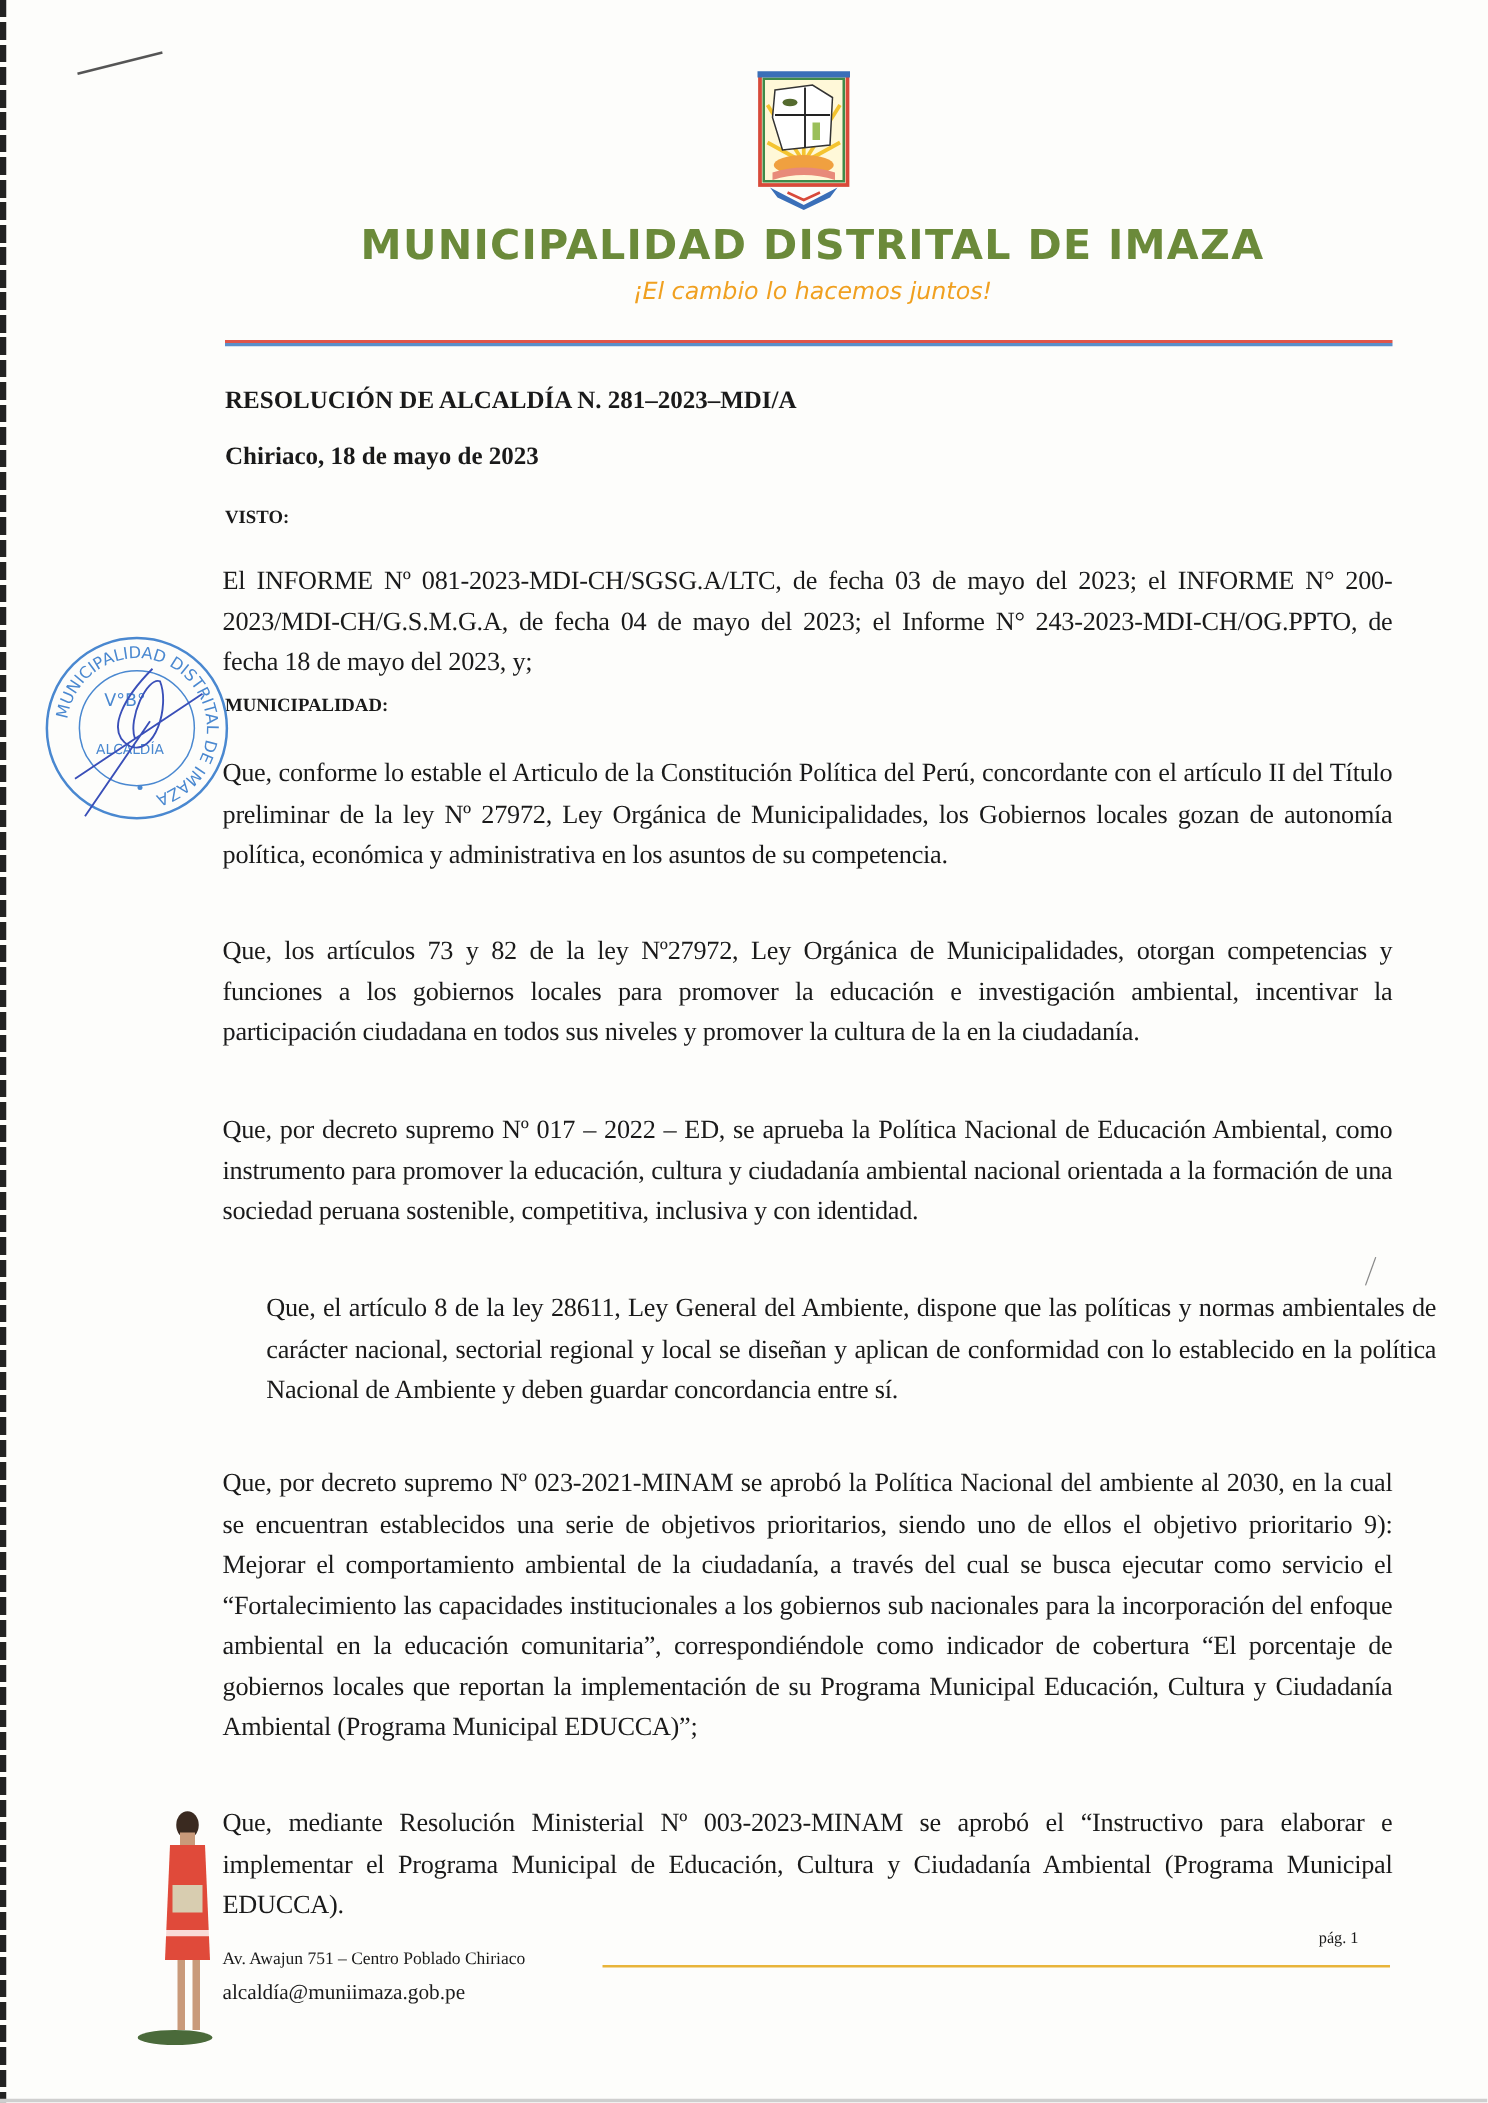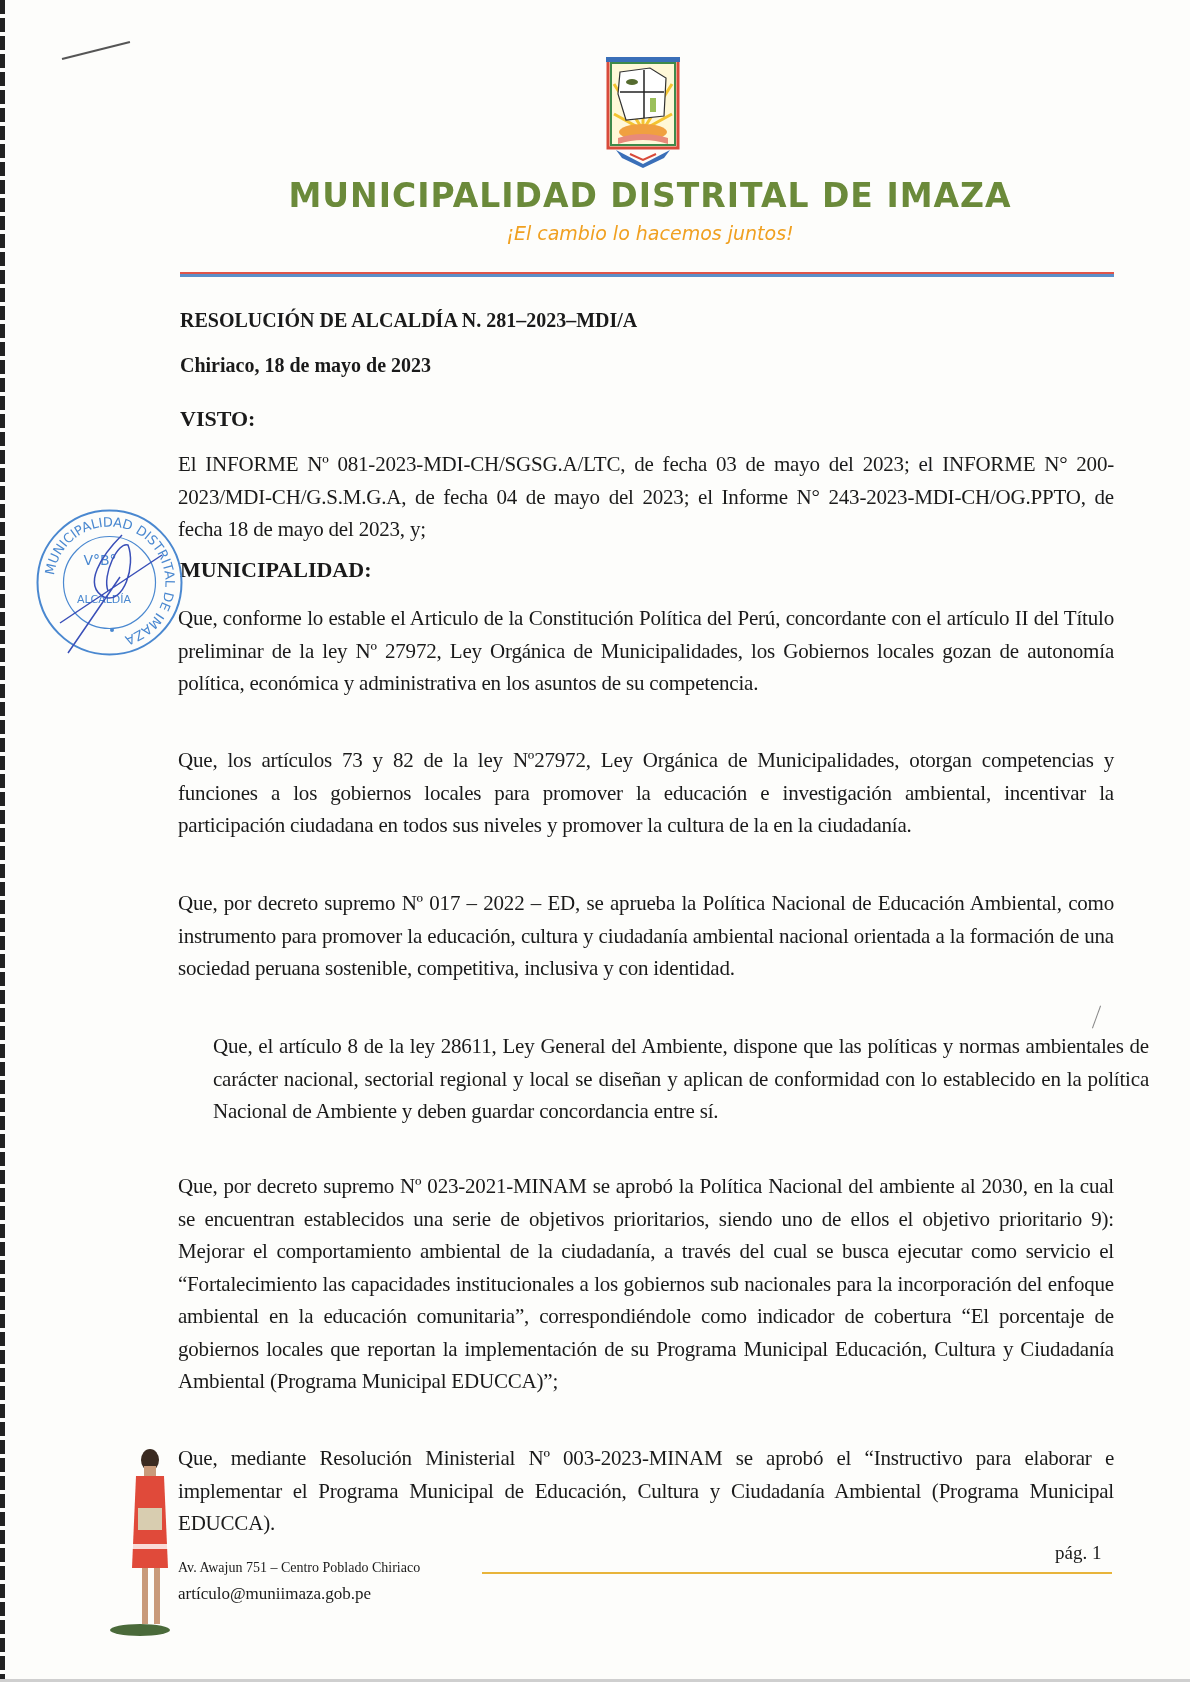--- a/index.html
+++ b/index.html
@@ -38,38 +38,38 @@
     background: linear-gradient(to bottom, #e0554a 0 2px, #5b8fc9 2px 5px);
   }
   
   .res-title {
     position: absolute; left: 180px; top: 309px; font-weight: bold; font-size: 20px;
   }
   .res-date {
     position: absolute; left: 180px; top: 354px; font-weight: bold; font-size: 20px;
   }
   .section-head {
-    position: absolute; left: 180px; font-weight: bold; font-size: 22px;
+    position: absolute; left: 180px; font-weight: bold; font-size: 15px;
   }
   .para {
     position: absolute; left: 178px; width: 936px; font-size: 21px; line-height: 32.5px;
     text-align: justify;
     font-family: "Liberation Serif", "DejaVu Serif", serif;
   }
   .para-narrow { letter-spacing: -0.2px; }
   .stray-mark {
     position: absolute; left: 1096px; top: 1005px; width: 1px; height: 24px; background: #888;
     transform: rotate(20deg);
   }
   
   .stamp { position: absolute; left: 32px; top: 505px; width: 155px; height: 155px; }
   
   .figure { position: absolute; left: 110px; top: 1448px; width: 70px; height: 190px; }
   .page-number {
-    position: absolute; left: 1055px; top: 1542px; font-size: 19px;
+    position: absolute; left: 1055px; top: 1542px; font-size: 13px;
   }
   .footer-rule {
     position: absolute; left: 482px; top: 1572px; width: 630px; height: 2px; background: #e8b43a;
   }
   .footer-address {
     position: absolute; left: 178px; top: 1560px; font-size: 14px;
   }
   .footer-email {
     position: absolute; left: 178px; top: 1584px; font-size: 17px;
   }
@@ -142,13 +142,13 @@
   <rect x="34" y="18" width="12" height="10" fill="#c99a7a"></rect>
   <path d="M26 28 L54 28 L58 120 L22 120 Z" fill="#e04a3a"></path>
   <rect x="28" y="60" width="24" height="22" fill="#d8cdb0"></rect>
   <rect x="22" y="96" width="36" height="5" fill="#fff" opacity="0.8"></rect>
   <rect x="32" y="120" width="6" height="56" fill="#c99a7a"></rect>
   <rect x="44" y="120" width="6" height="56" fill="#c99a7a"></rect>
 </svg>
 <div class="page-number">pág. 1</div>
 <div class="footer-rule"></div>
 <div class="footer-address">Av. Awajun 751 – Centro Poblado Chiriaco</div>
-<div class="footer-email">artículo@muniimaza.gob.pe</div>
+<div class="footer-email">alcaldía@muniimaza.gob.pe</div>
 
 </body></html>

